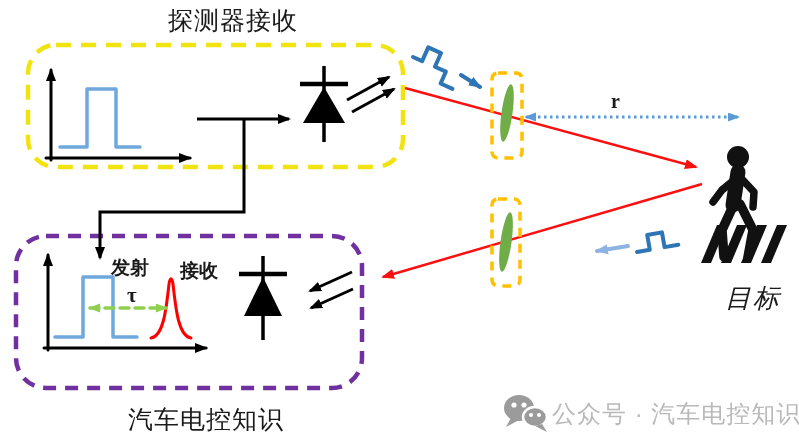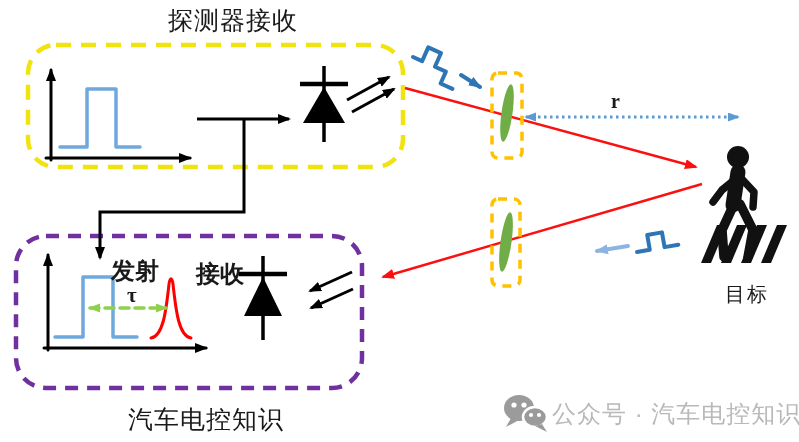--- a/index.html
+++ b/index.html
@@ -3,24 +3,24 @@
 <meta charset="utf-8">
 <style>
   html,body{margin:0;padding:0;background:#ffffff;}
   .canvas{
     position:relative;width:799px;height:442px;background:#ffffff;
     overflow:hidden;font-family:"Liberation Serif", serif;
   }
   .canvas svg{position:absolute;left:0;top:0;}
   .lbl{position:absolute;color:#1a1a1a;white-space:nowrap;}
   .title{font-size:25px;letter-spacing:1px;text-align:center;width:170px;}
-  .small-lbl{font-size:24px;font-weight:600;}
+  .small-lbl{font-size:19px;font-weight:600;}
   .tau{font-size:21px;font-weight:700;}
   .r-lbl{font-size:20px;font-weight:700;}
-  .target-lbl{font-size:20px;letter-spacing:2px;}
+  .target-lbl{font-size:26px;letter-spacing:2px;font-style:italic;}
   .watermark{
     font-family:"Liberation Sans", sans-serif;
     font-size:24px;color:#b9b9b9;letter-spacing:1px;
   }
 </style>
 </head>
 <body>
 
 <div class="canvas">
 
@@ -148,21 +148,21 @@
       <circle cx="35" cy="20" r="2.1" fill="#fff"></circle>
     </g>
   </svg>
 
   <div class="lbl title" style="left:148px;top:4px;">探测器接收</div>
 
   <div class="lbl title" style="left:121px;top:403px;">汽车电控知识</div>
 
   <div class="lbl small-lbl" style="left:111px;top:255px;">发射</div>
 
-  <div class="lbl small-lbl" style="left:196px;top:258px;">接收</div>
+  <div class="lbl small-lbl" style="left:180px;top:258px;">接收</div>
 
   <div class="lbl tau" style="left:127px;top:283px;">τ</div>
 
   <div class="lbl r-lbl" style="left:611px;top:90px;">r</div>
 
   <div class="lbl target-lbl" style="left:725px;top:281px;">目标</div>
 
   <div class="lbl watermark" style="left:552px;top:398px;">公众号 · 汽车电控知识</div>
 
 </div>

